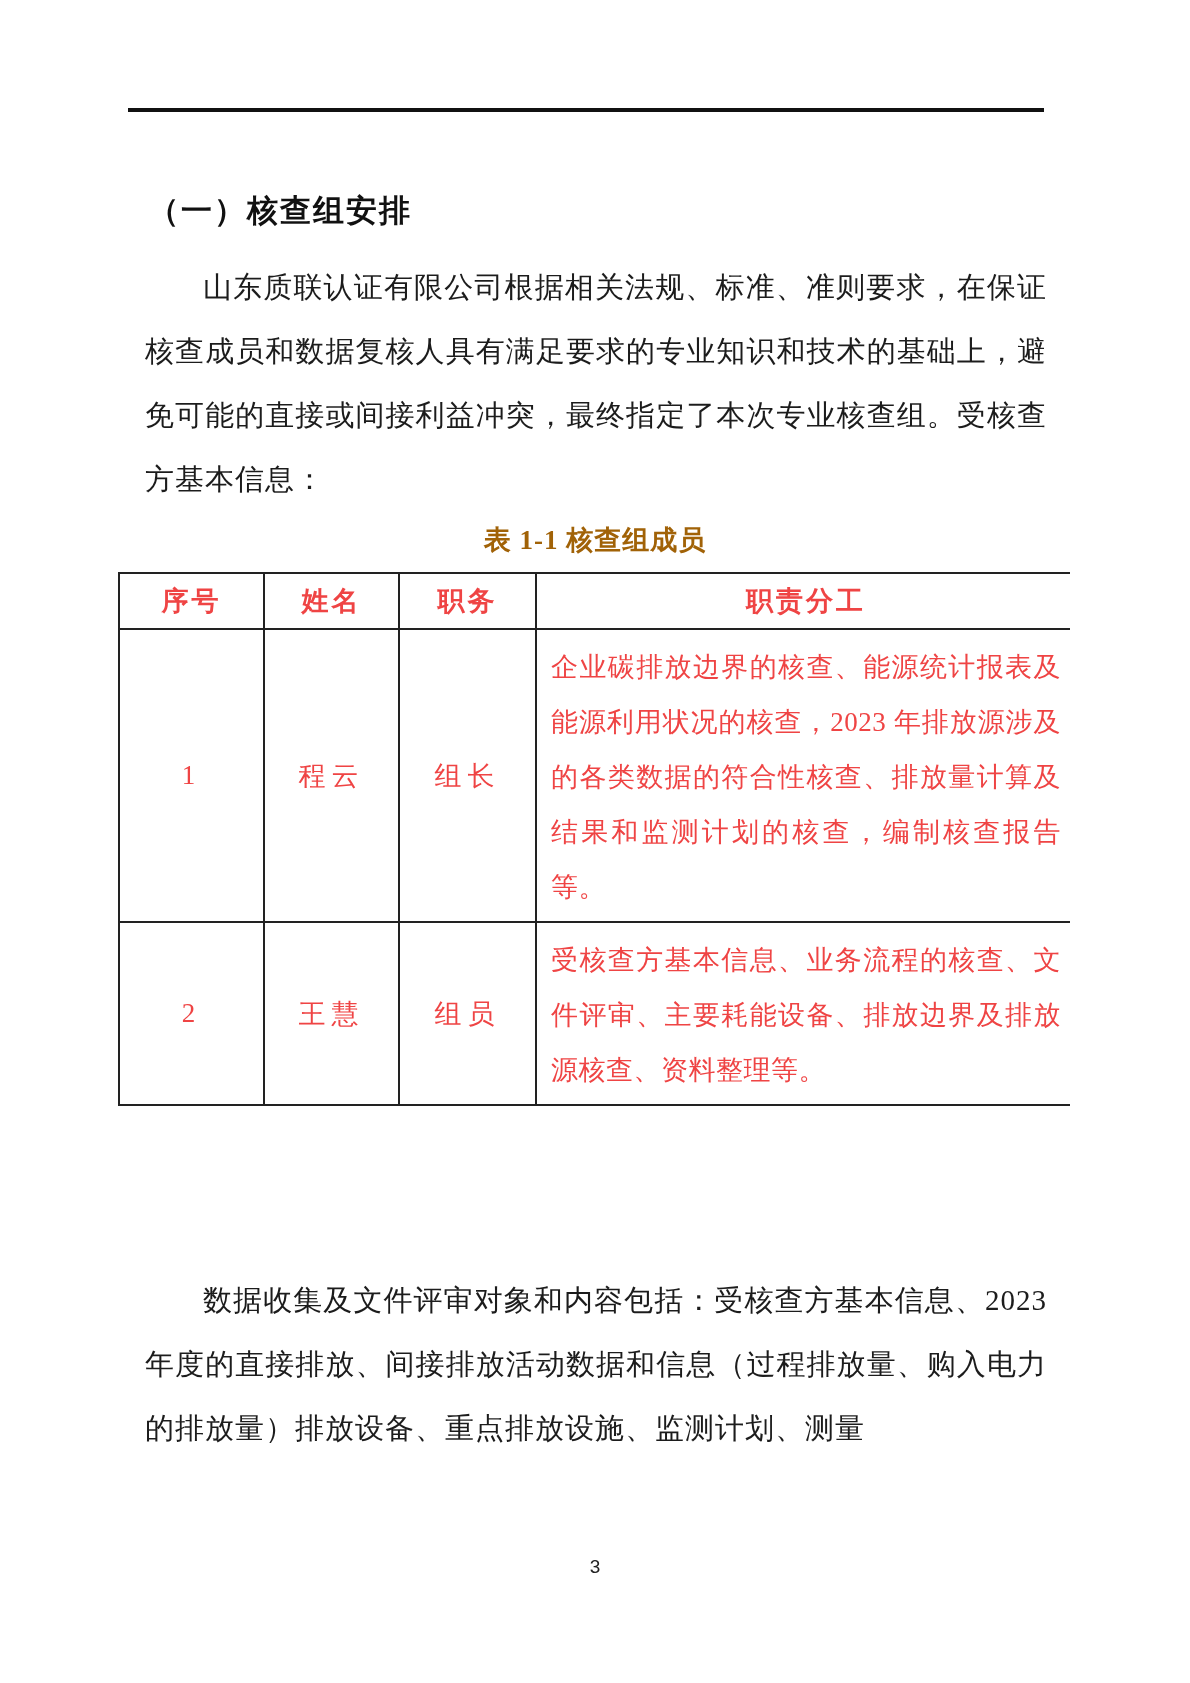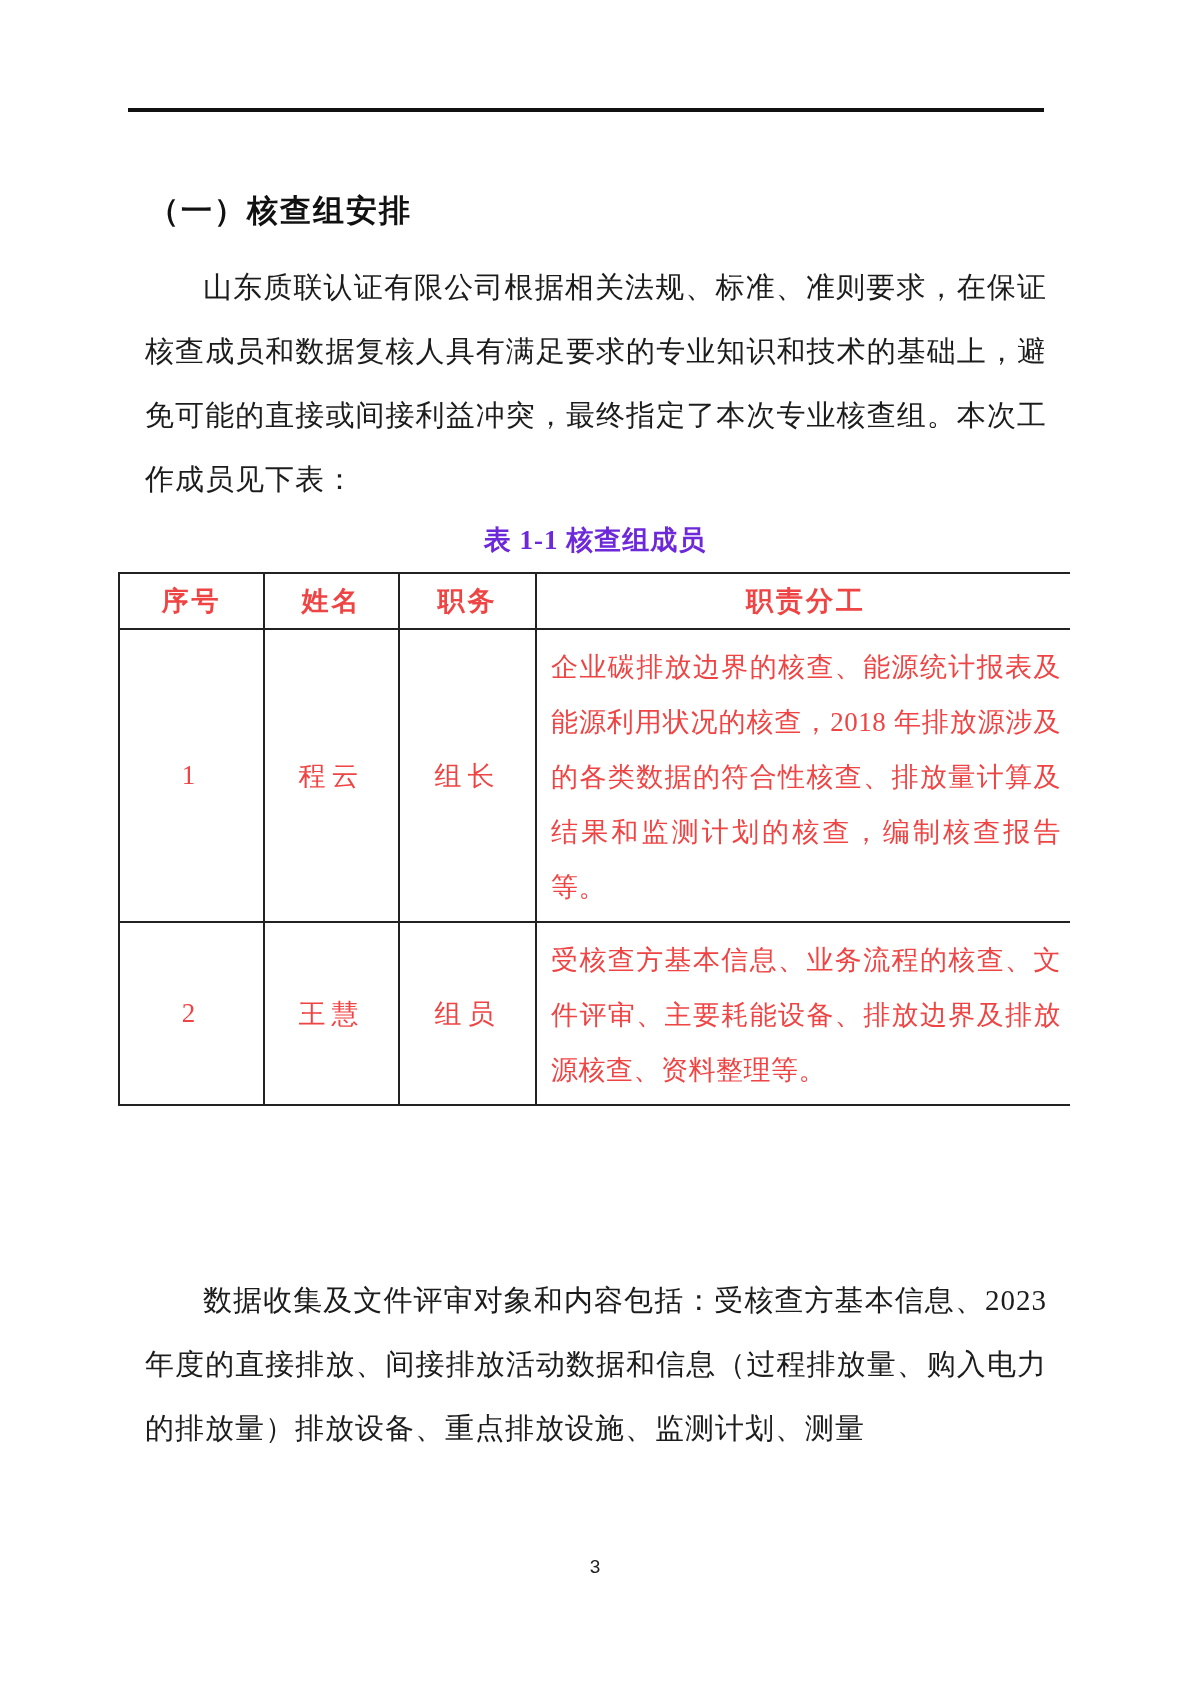--- a/index.html
+++ b/index.html
@@ -49,21 +49,21 @@
   .para-2 { top: 1078px; }
   .para-3 { top: 1268px; }
   .table-title {
     position: absolute;
     top: 522px; left: 0;
     width: 1190px;
     text-align: center;
     font-weight: bold;
     font-size: 27px;
     letter-spacing: 1px;
-    color: #6d28d9;
+    color: #a16207;
   }
   table.members {
     position: absolute;
     top: 572px; left: 118px;
     width: 957px;
     border-collapse: collapse;
     table-layout: fixed;
   }
   table.members th, table.members td {
     border: 2px solid #222222;
@@ -104,21 +104,21 @@
 </style>
 </head>
 <body>
 
 <div class="page">
 
   <div class="header-rule"></div>
 
   <div class="section-heading heading-1">（一）核查组安排</div>
 
-  <p class="body-para para-1">山东质联认证有限公司根据相关法规、标准、准则要求，在保证核查成员和数据复核人具有满足要求的专业知识和技术的基础上，避免可能的直接或间接利益冲突，最终指定了本次专业核查组。本次工作成员见下表：</p>
+  <p class="body-para para-1">山东质联认证有限公司根据相关法规、标准、准则要求，在保证核查成员和数据复核人具有满足要求的专业知识和技术的基础上，避免可能的直接或间接利益冲突，最终指定了本次专业核查组。受核查方基本信息：</p>
 
   <div class="table-title">表 1-1 核查组成员</div>
 
   <table class="members">
     <colgroup>
       <col class="c-no">
         <col class="c-name">
         <col class="c-role">
         <col class="c-duty">
     </colgroup>
@@ -128,21 +128,21 @@
         <th>姓名</th>
         <th>职务</th>
         <th>职责分工</th>
       </tr>
     </thead>
     <tbody>
       <tr class="row-1">
         <td class="cell-center">1</td>
         <td class="cell-center">程云</td>
         <td class="cell-center">组长</td>
-        <td class="cell-duty">企业碳排放边界的核查、能源统计报表及能源利用状况的核查，2018 年排放源涉及的各类数据的符合性核查、排放量计算及结果和监测计划的核查，编制核查报告等。</td>
+        <td class="cell-duty">企业碳排放边界的核查、能源统计报表及能源利用状况的核查，2023 年排放源涉及的各类数据的符合性核查、排放量计算及结果和监测计划的核查，编制核查报告等。</td>
       </tr>
       <tr class="row-2">
         <td class="cell-center">2</td>
         <td class="cell-center">王慧</td>
         <td class="cell-center">组员</td>
         <td class="cell-duty">受核查方基本信息、业务流程的核查、文件评审、主要耗能设备、排放边界及排放源核查、资料整理等。</td>
       </tr>
     </tbody>
   </table>
 

